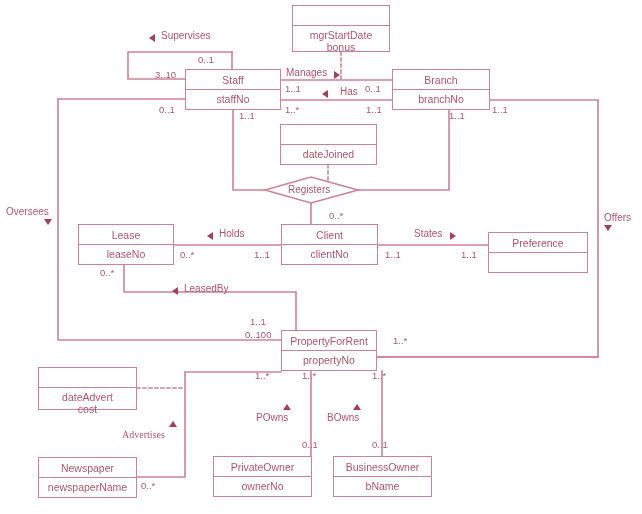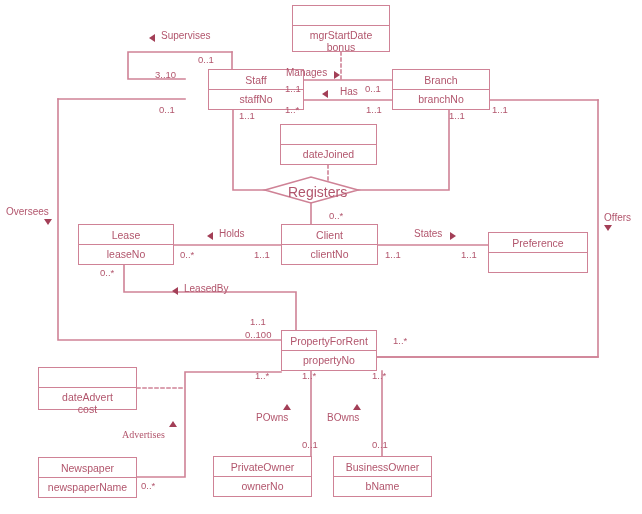--- a/index.html
+++ b/index.html
@@ -85,21 +85,21 @@
     border-right: 4px solid transparent;
     border-bottom: 6px solid #a33f57;
   }
   .tri-down {
     border-left: 4px solid transparent;
     border-right: 4px solid transparent;
     border-top: 6px solid #a33f57;
   }
   .diamond-label {
     position: absolute;
-    font-size: 14px;
+    font-size: 10px;
     color: #b2566d;
     white-space: nowrap;
   }
 </style>
 </head>
 <body>
 
 <div id="diagram-root">
 
   <svg id="diagram-svg" viewBox="0 0 642 514" xmlns="http://www.w3.org/2000/svg">
@@ -150,21 +150,21 @@
 
     </g>
   </svg>
 
   <div class="entity assoc" style="left:292px; top:5px; width:98px; height:47px;">
     <div class="ent-name"></div>
     <div class="ent-attrs">mgrStartDate
 bonus</div>
   </div>
 
-  <div class="entity" style="left:185px; top:69px; width:96px; height:41px;margin-left:23px;">
+  <div class="entity" style="left:185px; top:69px; width:96px; height:41px;">
     <div class="ent-name">Staff</div>
     <div class="ent-attrs">staffNo</div>
   </div>
 
   <div class="entity" style="left:392px; top:69px; width:98px; height:41px;">
     <div class="ent-name">Branch</div>
     <div class="ent-attrs">branchNo</div>
   </div>
 
   <div class="entity assoc" style="left:280px; top:124px; width:97px; height:41px;">

